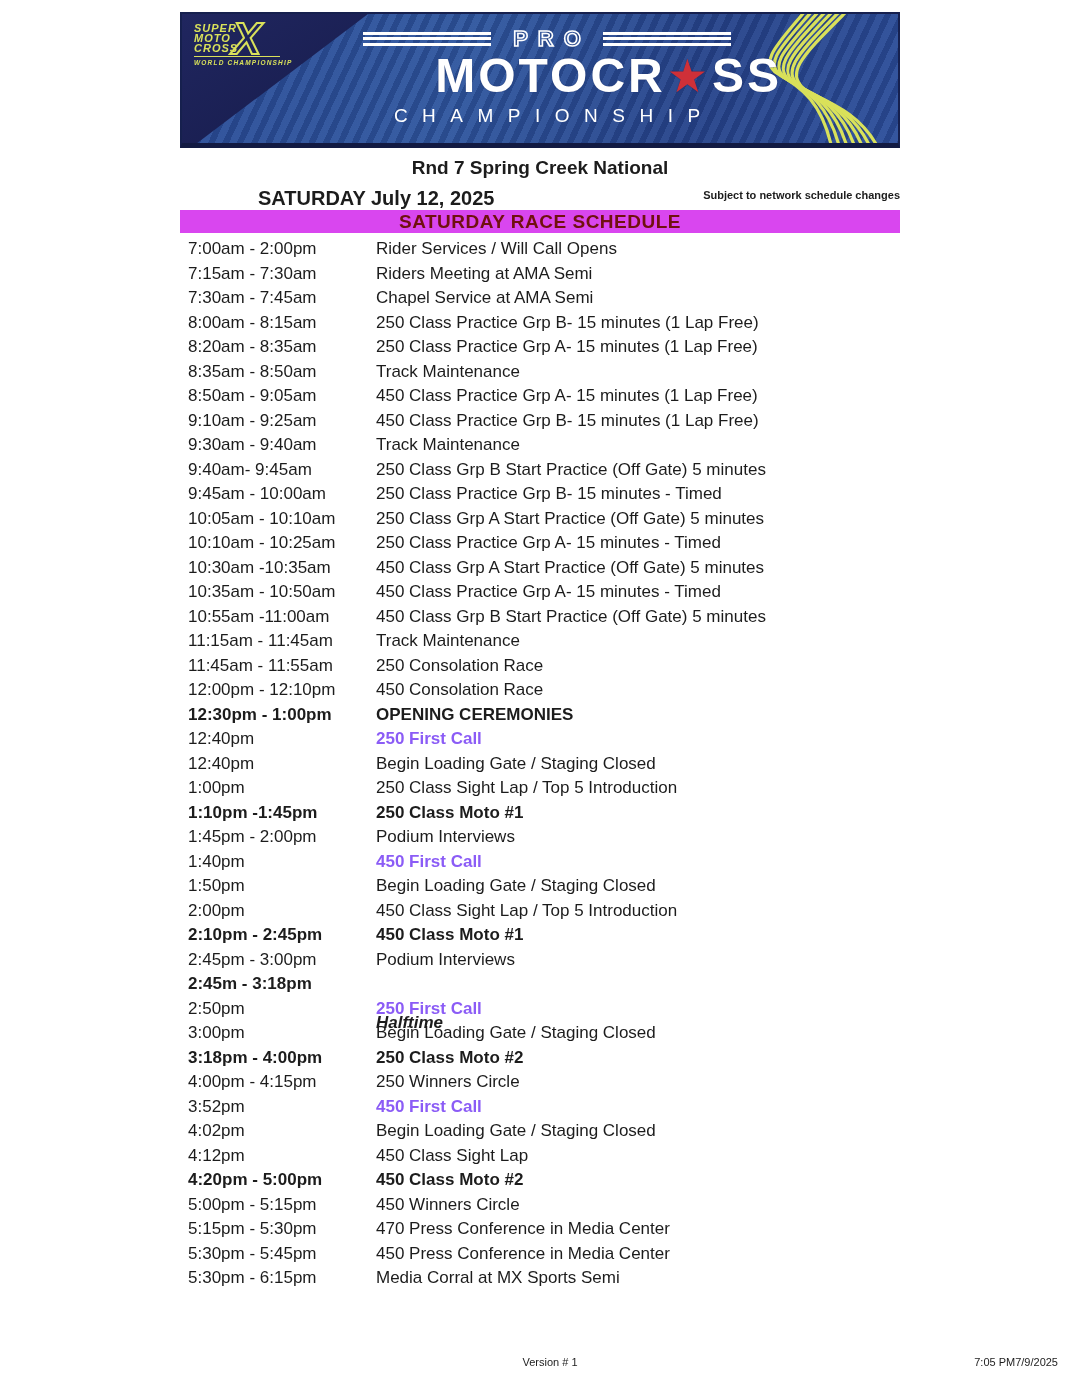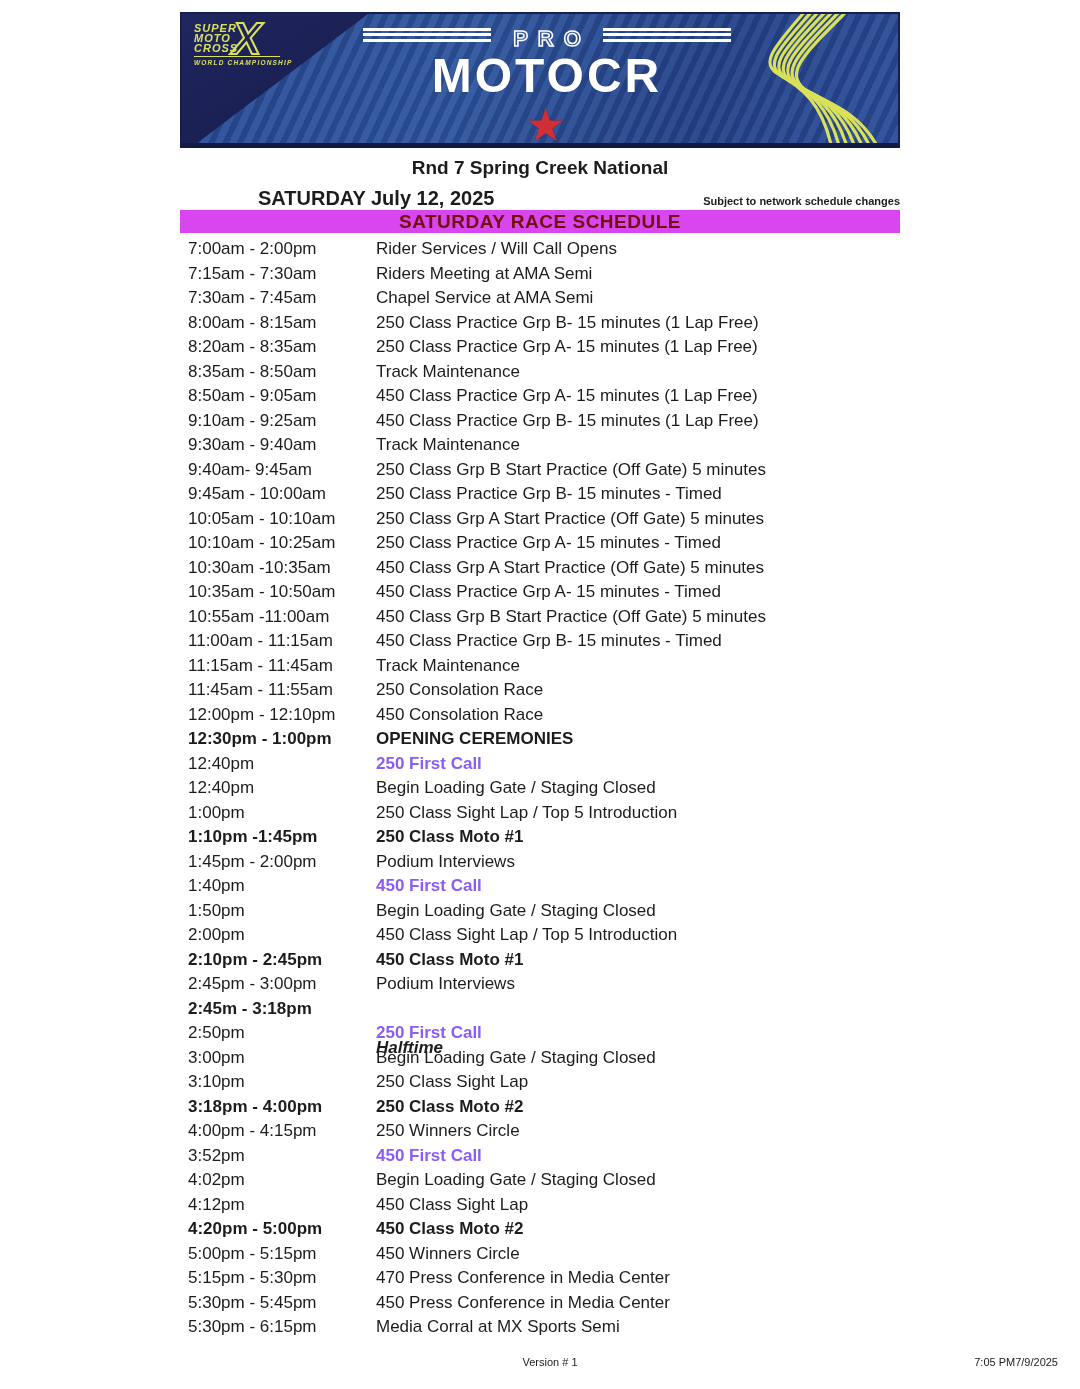--- a/index.html
+++ b/index.html
@@ -28,40 +28,39 @@
   .smx-x {
     position:absolute; left:38px; top:-6px; font-size:44px; font-weight:bold;
     color:transparent; -webkit-text-stroke:2px #d9e15a; line-height:44px;
   }
   .smx-rule { width:86px; border-top:1.5px solid #d9e15a; margin-top:3px; }
   .smx-sub { font-size:6.5px; font-weight:bold; letter-spacing:1.2px; margin-top:2px; font-style:italic; }
 
   .swoosh { position:absolute; right:0; top:0; height:136px; width:170px; }
 
   .center-logo { position:absolute; left:130px; top:14px; width:470px; text-align:center; }
-  .pro-row { display:flex; align-items:flex-start; justify-content:center; gap:12px; }
+  .pro-row { display:flex; align-items:center; justify-content:center; gap:12px; }
   .lines { width:128px; height:14px; background:repeating-linear-gradient(to bottom,#ffffff 0 3px, transparent 3px 5.5px); }
   .pro-text {
     font-size:22px; font-weight:bold; letter-spacing:10px; text-indent:10px;
     color:transparent; -webkit-text-stroke:1.6px #ffffff; line-height:22px;
   }
   .moto-row {
     display:flex; align-items:center; justify-content:flex-end;
     font-size:48px; font-weight:800; color:#ffffff; letter-spacing:3px; line-height:52px;
     text-shadow:0 0 1px #1a2a60;
-    flex-direction:column;
   }
   .star { font-size:46px; color:#cf3038; line-height:46px; margin:0 1px; font-weight:normal; }
   .champ { font-size:19px; color:#ffffff; letter-spacing:14.5px; text-indent:14.5px; margin-top:3px; font-weight:400; }
 
   
   .round-title { margin-top:7px; text-align:center; font-size:19px; font-weight:bold; line-height:26px; }
   .date-row { display:flex; justify-content:space-between; align-items:flex-end; height:29px; padding-left:78px; }
   .date-text { font-size:20px; font-weight:bold; }
-  .note-text { font-size:11px; font-weight:bold; padding-bottom:3px; }
+  .note-text { font-size:11px; font-weight:bold; padding-bottom:9px; }
   .red-bar {
     height:23px; background:#d946ef; color:#70100f; text-align:center;
     font-size:19px; font-weight:bold; line-height:23px; letter-spacing:.5px;
   }
 
   
   .schedule { margin-top:4px; }
   .row { display:flex; height:24.5px; line-height:24.5px; font-size:17px; }
   .row .time { width:196px; padding-left:8px; white-space:nowrap; }
   .row .event { flex:1; white-space:nowrap; }
@@ -187,24 +186,20 @@
       </div>
       <div class="row normal">
         <span class="time">10:35am - 10:50am</span>
         <span class="event">450 Class Practice Grp A- 15 minutes - Timed</span>
       </div>
       <div class="row normal">
         <span class="time">10:55am -11:00am</span>
         <span class="event">450 Class Grp B Start Practice (Off Gate) 5 minutes</span>
       </div>
       <div class="row normal">
-        <span class="time">11:00am - 11:15am</span>
-        <span class="event">450 Class Practice Grp B- 15 minutes - Timed</span>
-      </div>
-      <div class="row normal">
         <span class="time">11:15am - 11:45am</span>
         <span class="event">Track Maintenance</span>
       </div>
       <div class="row normal">
         <span class="time">11:45am - 11:55am</span>
         <span class="event">250 Consolation Race</span>
       </div>
       <div class="row normal">
         <span class="time">12:00pm - 12:10pm</span>
         <span class="event">450 Consolation Race</span>
@@ -257,24 +252,20 @@
         <span class="time">2:45m - 3:18pm</span>
         <span class="event">Halftime</span>
       </div>
       <div class="row red">
         <span class="time">2:50pm</span>
         <span class="event">250 First Call</span>
       </div>
       <div class="row normal">
         <span class="time">3:00pm</span>
         <span class="event">Begin Loading Gate / Staging Closed</span>
-      </div>
-      <div class="row normal">
-        <span class="time">3:10pm</span>
-        <span class="event">250 Class Sight Lap</span>
       </div>
       <div class="row bold">
         <span class="time">3:18pm - 4:00pm</span>
         <span class="event">250 Class Moto #2</span>
       </div>
       <div class="row normal">
         <span class="time">4:00pm - 4:15pm</span>
         <span class="event">250 Winners Circle</span>
       </div>
       <div class="row red">

